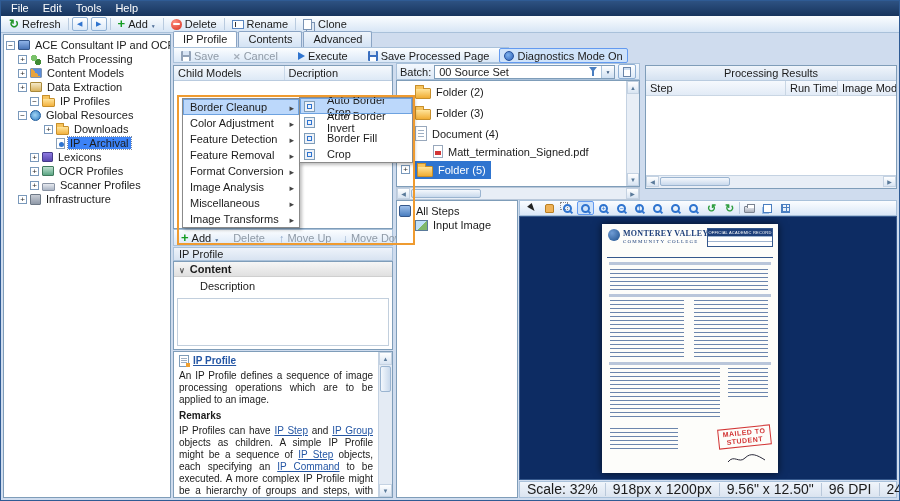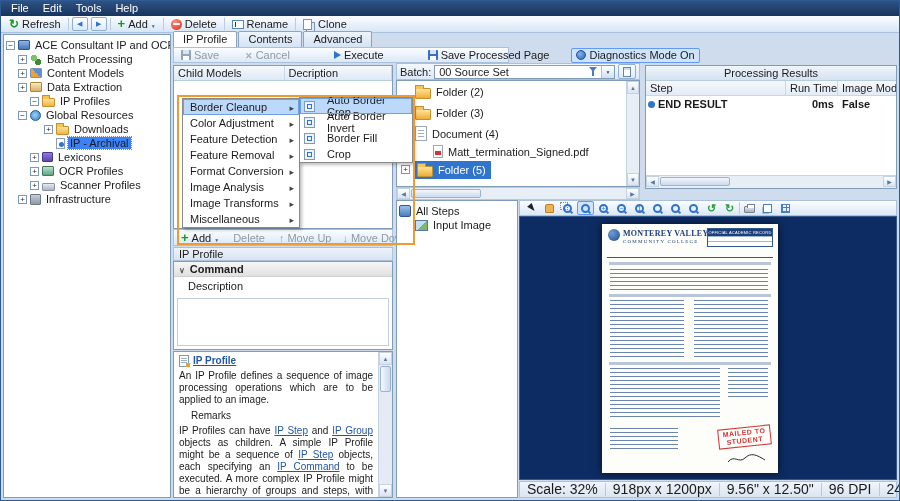--- a/index.html
+++ b/index.html
@@ -52,21 +52,21 @@
   .ic-scanner{width:13px;height:8px;background:linear-gradient(#e6e9ef,#aab4c4);border:1px solid #8a94a4;border-radius:1px;margin-top:3px}
   .ic-sep{width:13px;height:9px;background:linear-gradient(#dfe5ec,#a9b8c9);border:1px solid #8295a8;border-radius:1px;margin-top:2px}
   .ic-server{width:11px;height:11px;background:linear-gradient(#c8cdd6,#8f99a8);border:1px solid #6d7886;border-radius:1px}
   .ic-report{width:10px;height:11px;background:#fff;border:1px solid #8aa4c0;position:relative}
   .ic-report::after{content:"";position:absolute;left:1px;bottom:1px;width:3px;height:5px;background:#3fa044;box-shadow:4px 2px 0 #d9a23a}
 
   
   #tabs{position:absolute;left:172px;top:30px;height:16px;display:flex}
   .tab{padding:1px 9px;border:1px solid #8aa4c4;border-bottom:none;background:linear-gradient(#eef4fb,#d4e3f4);margin-right:1px;border-radius:2px 2px 0 0}
   .tab.active{background:#fff;z-index:2}
-  #etb{position:absolute;left:172px;top:46px;width:336px;height:16px;background:linear-gradient(#fbfdff,#dbe8f7);border:1px solid #a9c1da;display:flex;align-items:center;gap:18px;padding:0 3px}
+  #etb{position:absolute;left:172px;top:46px;width:336px;height:16px;background:linear-gradient(#fbfdff,#dbe8f7);border:1px solid #a9c1da;display:flex;align-items:flex-start;gap:6px;padding:0 3px}
   .i-disk{width:10px;height:10px;background:#3a6fc0;border-radius:1px;position:relative}
   .i-disk::before{content:"";position:absolute;left:2px;top:0;width:6px;height:4px;background:#d8e4f4}
   .i-disk::after{content:"";position:absolute;left:2px;bottom:0;width:6px;height:4px;background:#fff}
   .i-disk.gray{background:#92a2b8}
   .i-x::before{content:"✕";color:#a4aeba;font-size:9px;font-weight:bold}
   .i-play{width:0;height:0;border-top:4px solid transparent;border-bottom:4px solid transparent;border-left:7px solid #2f74cf}
   .i-diag{width:10px;height:10px;border-radius:50%;background:radial-gradient(circle at 3px 3px,#7eb2ee,#2f62b8);border:1px solid #24509a}
   .pressed{background:#cfe3fa;border:1px solid #639af0}
 
   
@@ -87,29 +87,29 @@
   #hlbox{position:absolute;left:176px;top:94px;width:238px;height:150px;border:2px solid #ef9b30;z-index:50;pointer-events:none}
 
   
   #addtb{position:absolute;left:172px;top:228px;width:220px;height:17px;background:linear-gradient(#fbfdff,#dbe8f7);border:1px solid #a9c1da;display:flex;align-items:center;gap:3px;padding:0 3px}
   .i-up::before{content:"↑";color:#8fa8c8;font-weight:bold}
   .i-dn::before{content:"↓";color:#8fa8c8;font-weight:bold}
   #propshdr{position:absolute;left:172px;top:246px;width:220px;height:14px;background:linear-gradient(#eef3fa,#d8e3f1);border:1px solid #a9c1da;display:flex;align-items:center;padding:0 5px}
   #props{left:172px;top:260px;width:220px;height:89px}
   .secrow{height:15px;background:linear-gradient(#f6f6f6,#e0e0e0);border-bottom:1px solid #cfcfcf;display:flex;align-items:center;gap:5px;padding:0 5px;font-weight:bold}
   .chev::before{content:"∨";font-size:8px;color:#555}
-  .fieldrow{padding:3px 6px 0 14px}
+  .fieldrow{padding:3px 6px 0 26px}
   .descbox{position:absolute;left:3px;top:36px;right:3px;bottom:3px;border:1px solid #c2cfdd;background:#fff}
   #help{left:172px;top:350px;width:220px;height:147px;font-size:10px}
   .hbody{position:absolute;left:0;top:0;right:14px;bottom:0;padding:3px 5px;overflow:hidden;text-align:justify;line-height:1.2}
   .htitle{display:flex;align-items:center;gap:4px;margin-bottom:3px}
   .lk{color:#2456a4;text-decoration:underline;cursor:pointer}
   .htitle .lk{font-weight:bold}
   .hbody p{margin:3px 0}
-  .rem{font-weight:normal;margin:4px 12px 1px}
+  .rem{font-weight:bold;margin:4px 0 1px}
   .i-note{width:10px;height:12px;background:#fff;border:1px solid #7f9db9;position:relative;flex:none}
   .i-note::before{content:"";position:absolute;left:1px;top:2px;right:1px;height:1px;background:#9fb0c4;box-shadow:0 2px 0 #9fb0c4,0 4px 0 #9fb0c4}
   .i-note::after{content:"";position:absolute;right:-2px;bottom:-1px;width:4px;height:4px;background:#f0a030}
   .sbv{position:absolute;top:0;right:0;bottom:0;width:14px;background:#e4ebf4;border-left:1px solid #c4d2e2}
   .sbtn{height:13px;border:1px solid #c4d2e2;background:linear-gradient(#fff,#d8e4f2);display:flex;align-items:center;justify-content:center}
   .sbtn.up::before{content:"▲";font-size:6px;color:#5a7a9a}
   .sbtn.dn::before{content:"▼";font-size:6px;color:#5a7a9a}
   .sbtn.dn{position:absolute;bottom:0;left:0;right:0}
   .sth{position:absolute;top:14px;left:1px;right:1px;height:26px;background:linear-gradient(90deg,#f4f8fd,#c9d9ec);border:1px solid #9ab4d0;border-radius:2px}
 
@@ -355,21 +355,21 @@
         <span>Move Down</span>
       </span>
   </div>
 
   <div id="propshdr">
       <span>IP Profile</span>
     </div>
   <div class="panel" id="props">
     <div class="secrow">
         <span class="chev"></span>
-        <span>Command</span>
+        <span>Content</span>
       </div>
     <div class="fieldrow">Description</div>
     <div class="descbox"></div>
   </div>
 
   <div class="panel" id="help">
     <div class="hbody">
       <div class="htitle">
           <span class="i-note"></span>
           <span class="lk">IP Profile</span>
@@ -443,25 +443,20 @@
         <span class="lbl">Input Image</span>
       </div>
   </div>
 
   <div class="panel" id="results">
     <div class="rhdr">Processing Results</div>
     <div class="rcols">
       <span class="rc" style="width:140px">Step</span>
       <span class="rc" style="width:52px;text-align:right">Run Time</span>
       <span class="rc" style="width:58px;border-right:none">Image Modified</span>
-    </div>
-    <div class="rrow">
-      <span style="width:140px;overflow:hidden;white-space:nowrap"><span class="dot"></span><span>END RESULT</span></span>
-      <span style="width:52px;text-align:right;padding-right:4px">0ms</span>
-      <span style="width:58px;padding-left:4px">False</span>
     </div>
     <div class="rsb">
       <span class="hbtn l"></span>
       <span class="hth"></span>
       <span class="hbtn r"></span>
     </div>
   </div>
 
   <div id="vtb">
     <span class="vi">
@@ -570,25 +565,25 @@
       </div>
     <div class="mi">
         <span>Format Conversion</span>
         <span class="arr"></span>
       </div>
     <div class="mi">
         <span>Image Analysis</span>
         <span class="arr"></span>
       </div>
     <div class="mi">
+        <span>Miscellaneous</span>
+        <span class="arr"></span>
+      </div>
+    <div class="mi">
         <span>Image Transforms</span>
-        <span class="arr"></span>
-      </div>
-    <div class="mi">
-        <span>Miscellaneous</span>
         <span class="arr"></span>
       </div>
   </div>
 
   <div id="smenu">
     <div class="smi hl">
         <span class="sic"></span>
         <span>Auto Border Crop</span>
       </div>
     <div class="smi">

